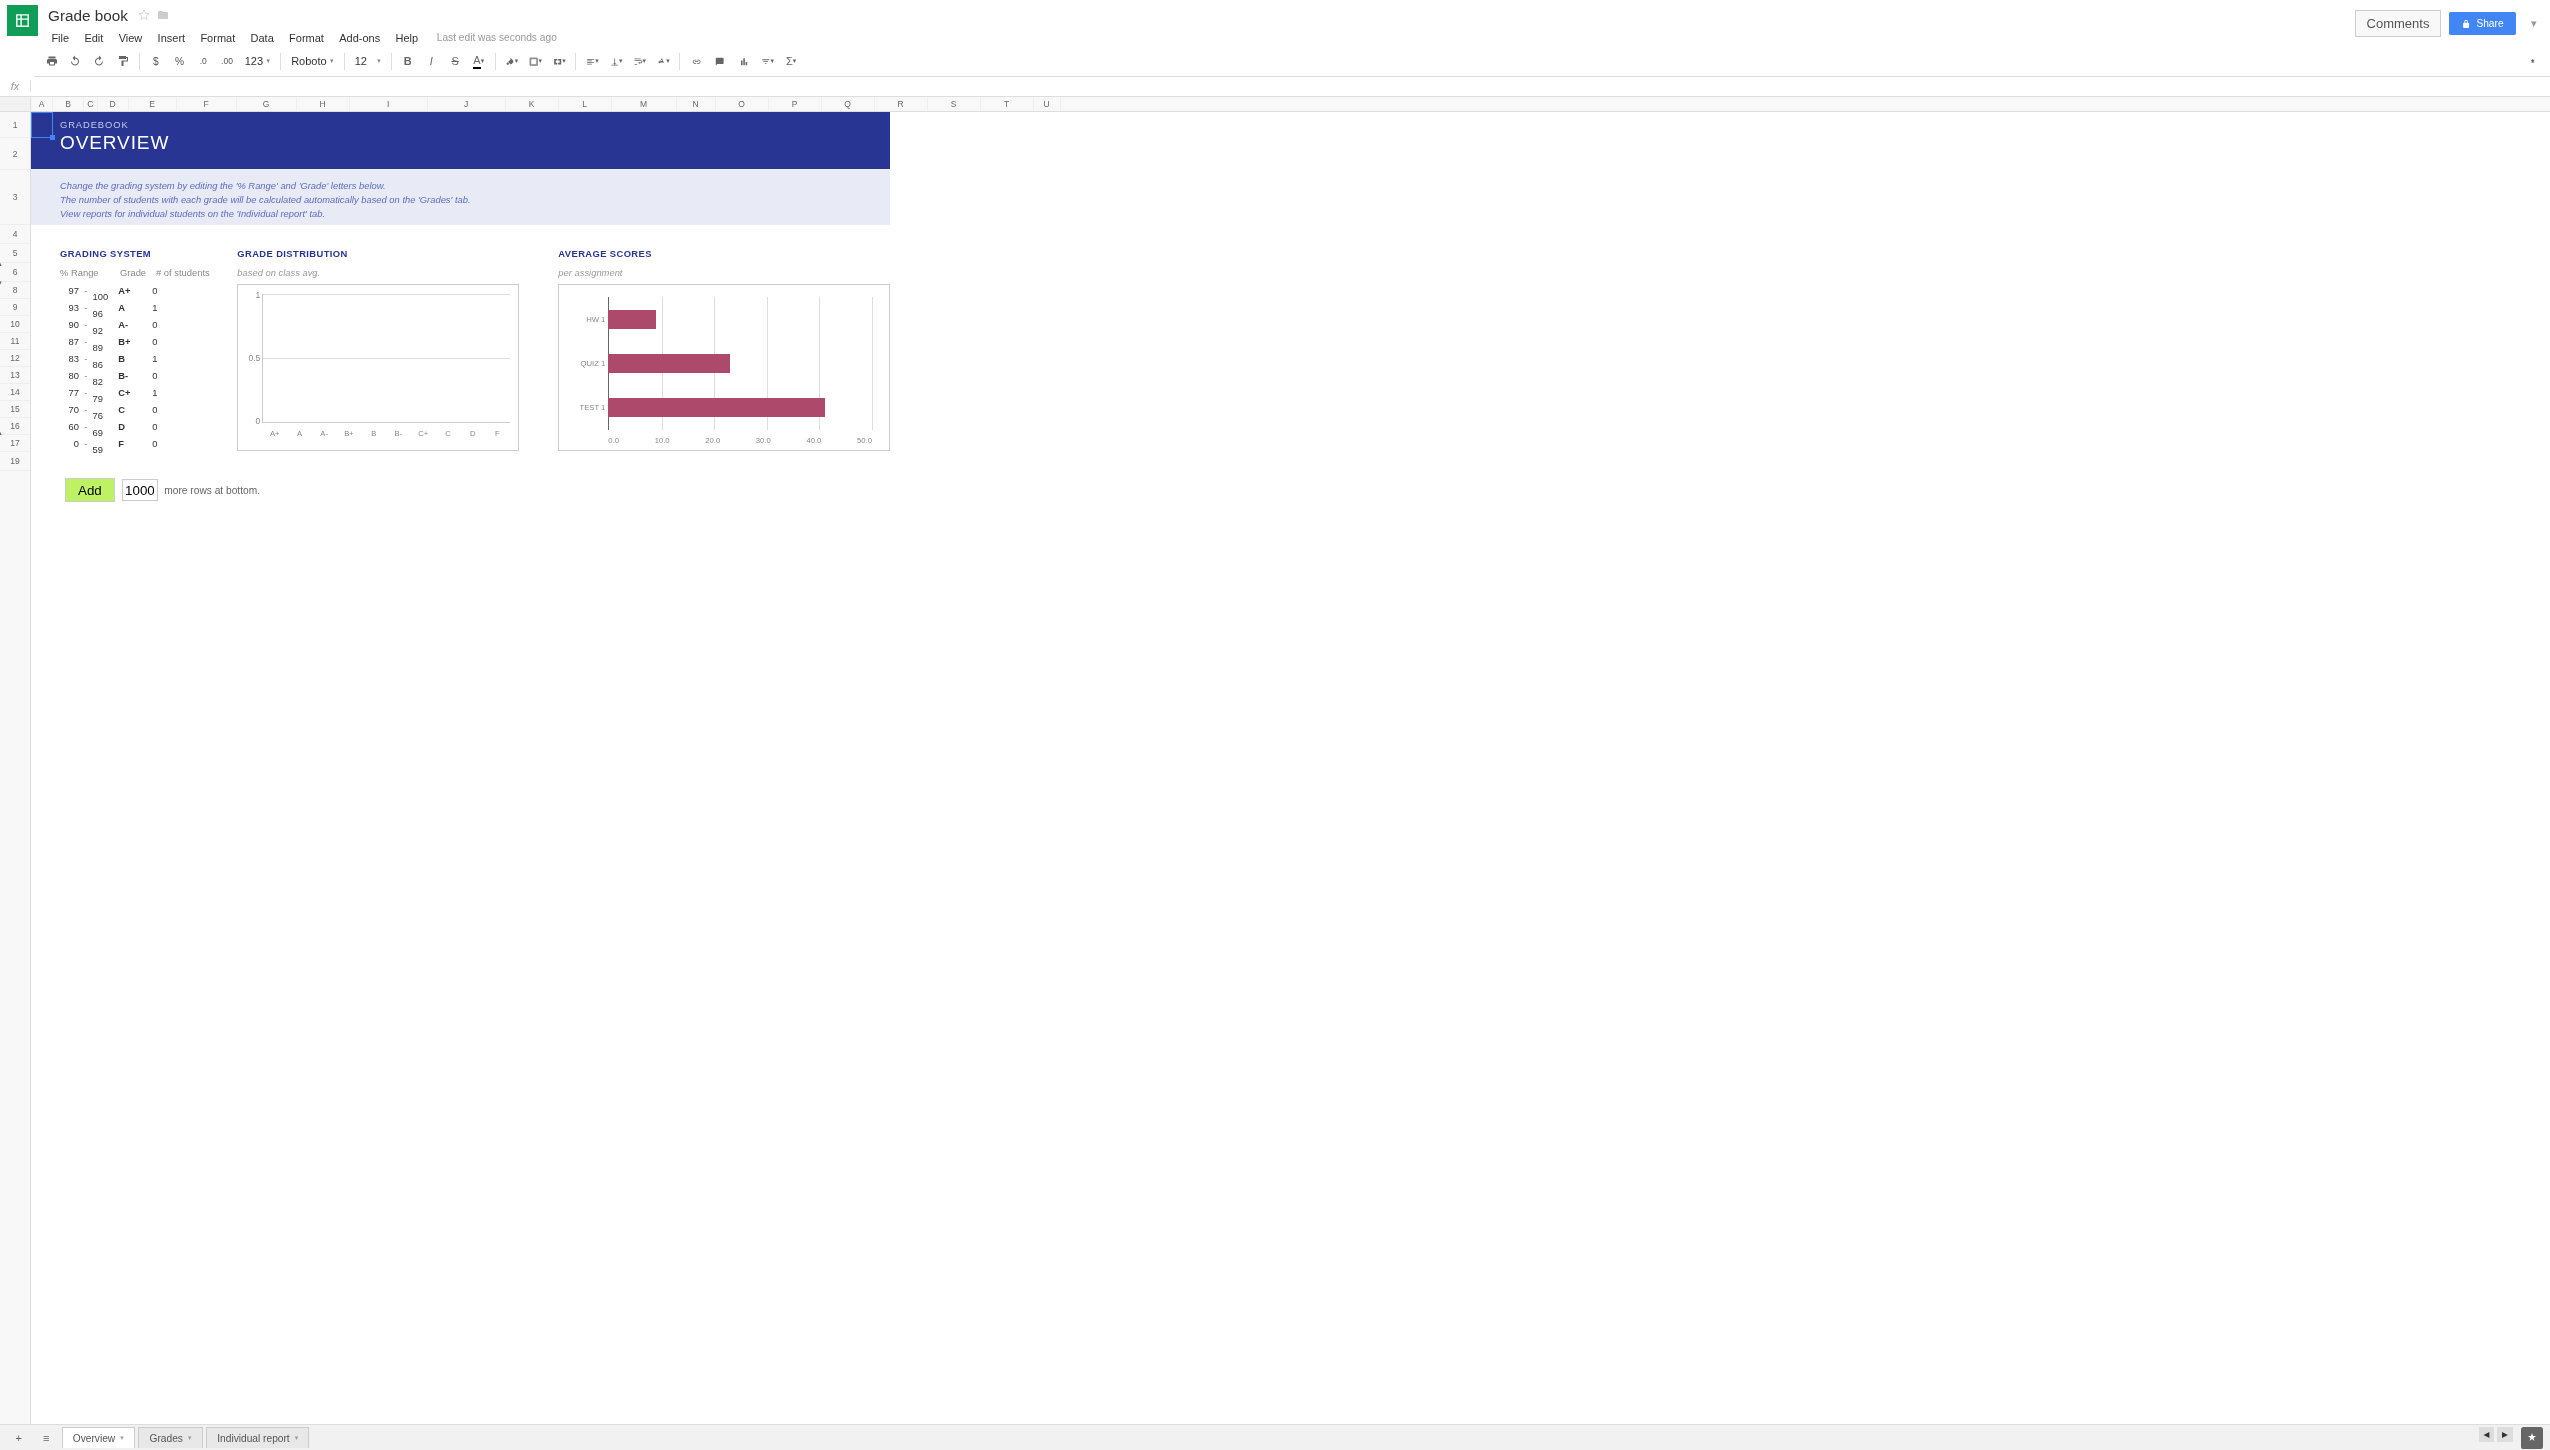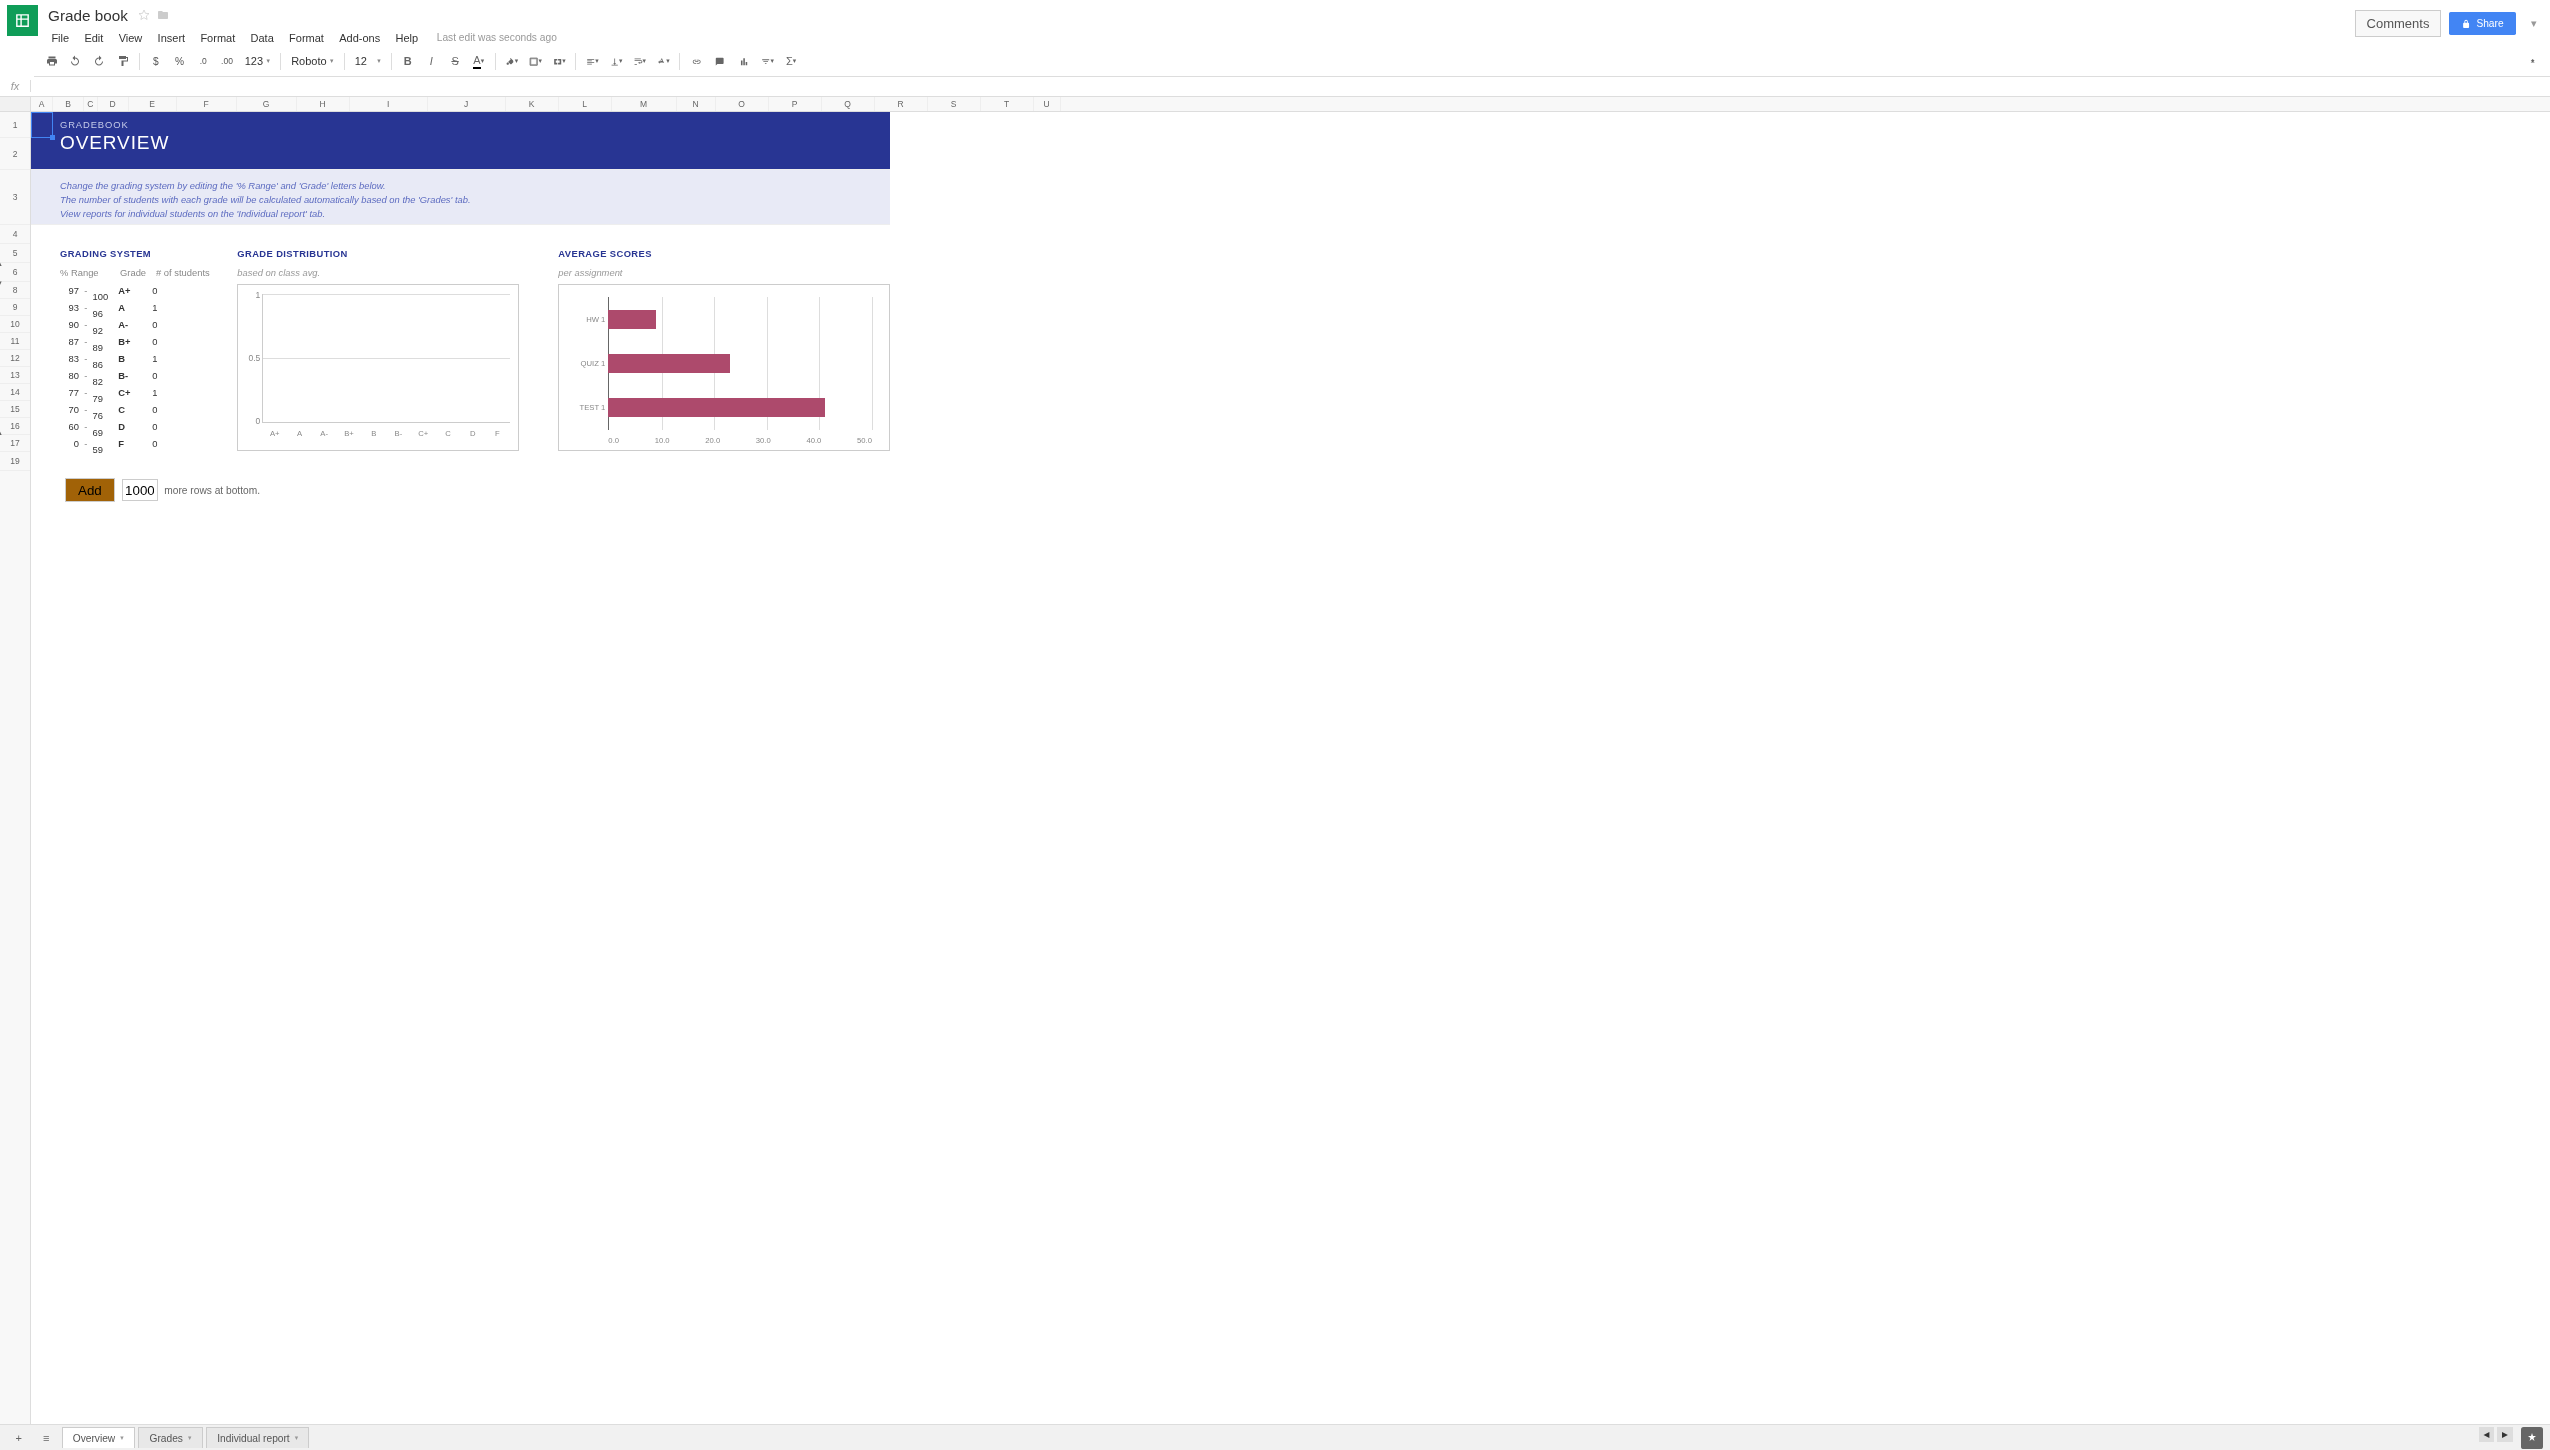--- a/index.html
+++ b/index.html
@@ -101,21 +101,21 @@
 .hchart { position: absolute; inset: 12px 17px 20.4px 49px; }
 .hchart-ylabels { position: absolute; left: -46px; top: 0; bottom: 0; width: 43px; display: flex; flex-direction: column; justify-content: space-around; font-size: 7.7px; color: #888; text-align: right; }
 .hchart-grid { position: absolute; inset: 0; border-left: 0.9px solid #666; }
 .hchart-vline { position: absolute; top: 0; bottom: 0; width: 0.9px; background: #ddd; }
 .hchart-bars { position: absolute; inset: 0; display: flex; flex-direction: column; justify-content: space-around; }
 .hchart-bar { height: 19px; background: #ad4a6c; }
 .hchart-xlabels { position: absolute; left: 0; right: 0; bottom: -15.3px; display: flex; justify-content: space-between; font-size: 7.7px; color: #888; }
 
 
 .add-rows { padding: 6.8px 0 6.8px 34px; display: flex; align-items: center; gap: 6.8px; font-size: 10.2px; color: #666; }
-.add-rows button { padding: 3.4px 12px; border: 0.9px solid #ccc; background: #a16207; cursor: pointer; }
+.add-rows button { padding: 3.4px 12px; border: 0.9px solid #ccc; background: #bef264; cursor: pointer; }
 .add-rows input { width: 36px; padding: 2.6px; border: 0.9px solid #ccc; text-align: center; }
 
 
 .sheet-tabs { display: flex; align-items: center; border-top: 0.9px solid #ddd; height: 25.6px; background: #f1f1f1; padding: 0 6.8px; gap: 3.4px; }
 .tab-btn { width: 24px; height: 20.4px; display: flex; align-items: center; justify-content: center; cursor: pointer; color: #666; }
 .sheet-tab { padding: 4.3px 10.2px; background: #fff; border: 0.9px solid #ccc; border-bottom: none; cursor: pointer; font-size: 10.2px; display: flex; align-items: center; gap: 5.1px; color:#555;}
 .sheet-tab.inactive { background: #e8e8e8; }
 .sheet-tab .caret { font-size: 6.8px; color: #999; }
 .sheet-tabs-right { margin-left: auto; display: flex; gap: 3.4px; }
 .scroll-btn { width: 15.3px; height: 15.3px; background: #ddd; font-size: 7.7px; display: flex; align-items: center; justify-content: center; cursor: pointer; }

